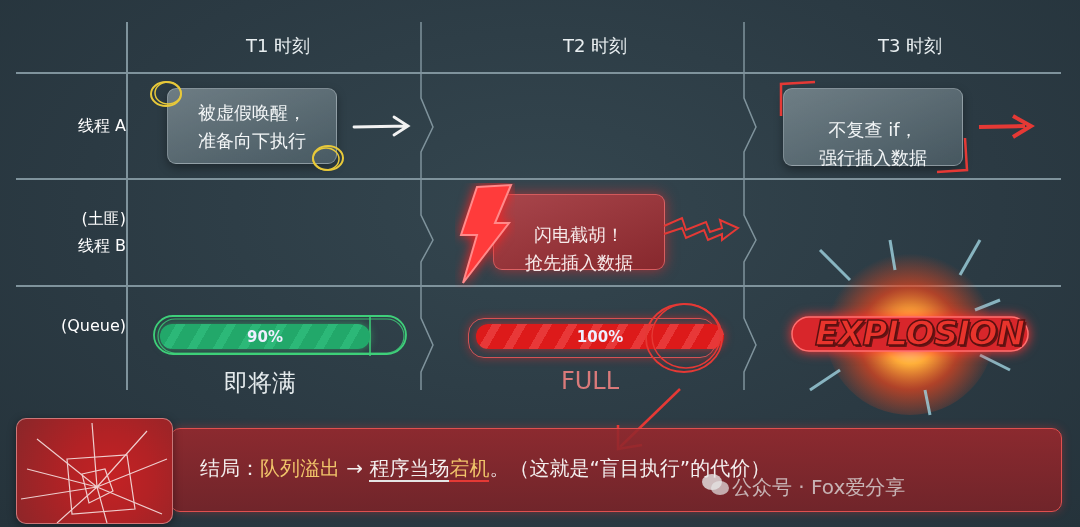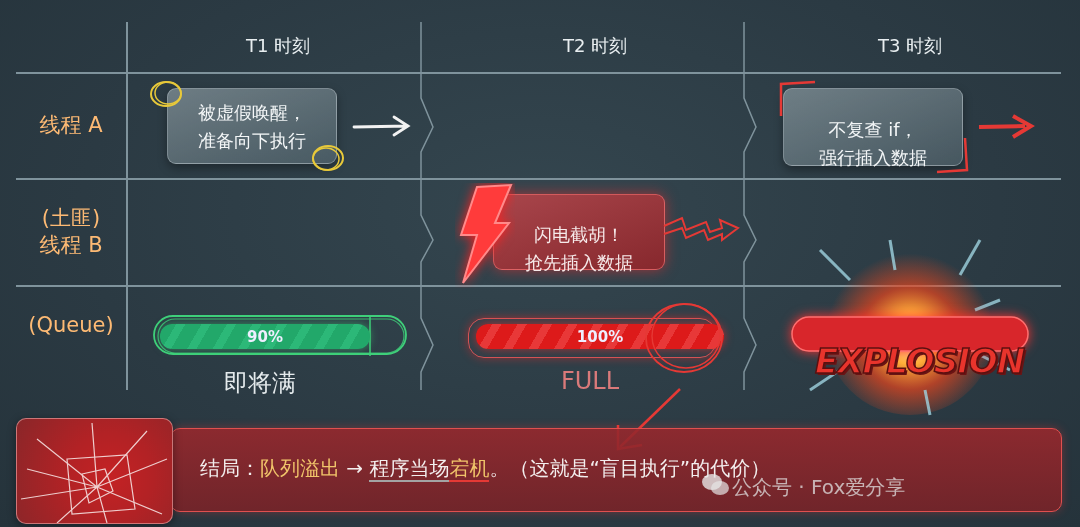--- a/index.html
+++ b/index.html
@@ -3,21 +3,21 @@
 <meta charset="utf-8">
 <style>
   html,body{margin:0;padding:0;}
   body{width:1080px;height:527px;overflow:hidden;background:#2c3c46;
        font-family:"DejaVu Sans","Liberation Sans",sans-serif;color:#e6ecee;position:relative;}
   .bg{position:absolute;inset:0;background:radial-gradient(ellipse at 50% 40%,#34464f 0%,#2b3a43 60%,#25333b 100%);}
   .hline{position:absolute;height:1.5px;background:#7f939c;left:16px;width:1045px;}
   .vline{position:absolute;width:1.5px;background:#7f939c;top:22px;height:368px;}
   .zig{position:absolute;}
   .hdr{position:absolute;top:34px;font-size:18px;text-align:center;width:300px;color:#e8eef0;}
-  .rowlbl{position:absolute;left:16px;width:110px;text-align:center;font-size:21px;line-height:27px;color:#fdba74;}
+  .rowlbl{position:absolute;left:16px;width:110px;text-align:right;font-size:16px;line-height:27px;color:#ffffff;}
   .glass{position:absolute;border-radius:9px;background:linear-gradient(160deg,rgba(190,205,210,0.45),rgba(120,140,148,0.35));
          border:1px solid rgba(220,230,235,0.35);box-shadow:0 4px 10px rgba(0,0,0,0.35);
          font-size:18px;line-height:28px;color:#f3f6f7;text-align:center;}
   .redglass{position:absolute;border-radius:9px;background:linear-gradient(160deg,rgba(190,70,75,0.85),rgba(150,35,40,0.85));
          border:1px solid rgba(255,120,120,0.6);box-shadow:0 0 14px rgba(255,40,40,0.55);
          font-size:18px;line-height:28px;color:#f6eaea;text-align:center;}
   .bar-outer{position:absolute;border-radius:16px;}
   .bar-fill{position:absolute;border-radius:12px;font-size:15px;font-weight:bold;color:#eef;display:flex;align-items:center;justify-content:center;}
   .caption{position:absolute;font-size:24px;text-align:center;}
   .result{position:absolute;left:170px;top:428px;width:890px;height:82px;border-radius:10px;
@@ -141,32 +141,32 @@
       <line x1="200" y1="20" x2="180" y2="55"></line>
     <line x1="110" y1="20" x2="115" y2="50"></line>
       <line x1="230" y1="150" x2="200" y2="135"></line>
     <line x1="30" y1="170" x2="60" y2="150"></line>
       <line x1="150" y1="195" x2="145" y2="170"></line>
     <line x1="220" y1="80" x2="195" y2="90"></line>
       <line x1="70" y1="120" x2="40" y2="115"></line>
   </g>
   <rect x="12" y="97" width="236" height="34" rx="17" fill="#d8262b" stroke="#ff7070" stroke-width="1.5" style="filter:drop-shadow(0 0 6px #ff3030)"></rect>
 </svg>
-<div style="position:absolute;left:815px;top:313px;font-size:34px;font-weight:bold;font-style:italic;color:#e8342c;letter-spacing:-1px;-webkit-text-stroke:1.5px #5a1010;text-shadow:2px 2px 0 #6a1414;margin-top:28px;">EXPLOSION</div>
+<div style="position:absolute;left:815px;top:313px;font-size:34px;font-weight:bold;font-style:italic;color:#e8342c;letter-spacing:-1px;-webkit-text-stroke:1.5px #5a1010;text-shadow:2px 2px 0 #6a1414;">EXPLOSION</div>
 
 <div class="result"></div>
 <div class="crack">
   <svg width="155" height="104">
     <g stroke="#f5e0e0" stroke-width="1.2" fill="none" opacity="0.9">
       <path d="M80 68 L20 20 M80 68 L75 4 M80 68 L130 12 M80 68 L150 40 M80 68 L145 95 M80 68 L90 104 M80 68 L40 104 M80 68 L4 80 M80 68 L10 50"></path>
       <path d="M65 55 L88 50 L96 72 L72 84 Z M50 40 L110 36 L118 90 L55 95 Z"></path>
     </g>
   </svg>
 </div>
 <div class="result-text">
-  <span>结局：</span><span class="hl">队列溢出</span><span> → </span><span style="border-bottom:2px solid #a3a3a3;">程序当场</span><span class="hl" style="border-bottom:2px solid #e53935;">宕机</span><span>。（这就是“盲目执行”的代价）</span>
+  <span>结局：</span><span class="hl">队列溢出</span><span> → </span><span style="border-bottom:2px solid #e5e5e5;">程序当场</span><span class="hl" style="border-bottom:2px solid #e53935;">宕机</span><span>。（这就是“盲目执行”的代价）</span>
 </div>
 
 <svg style="position:absolute;left:700px;top:470px" width="32" height="30">
   <ellipse cx="12" cy="12" rx="10" ry="8" fill="rgba(230,230,230,0.8)"></ellipse>
   <ellipse cx="20" cy="18" rx="9" ry="7" fill="rgba(230,230,230,0.7)"></ellipse>
 </svg>
 <div class="wm">公众号 · Fox爱分享</div>
 
 </body></html>

